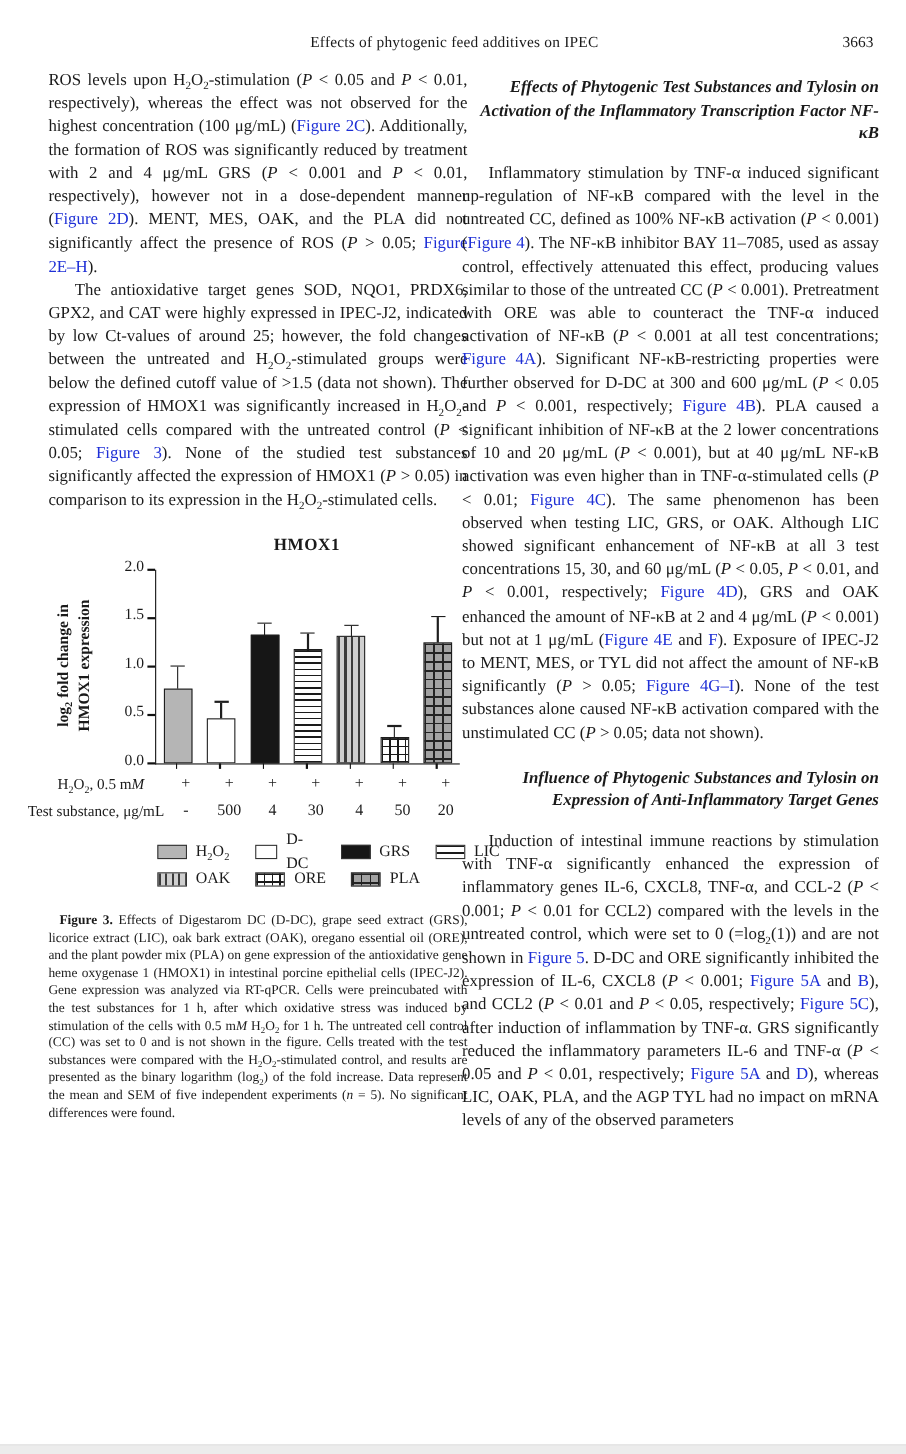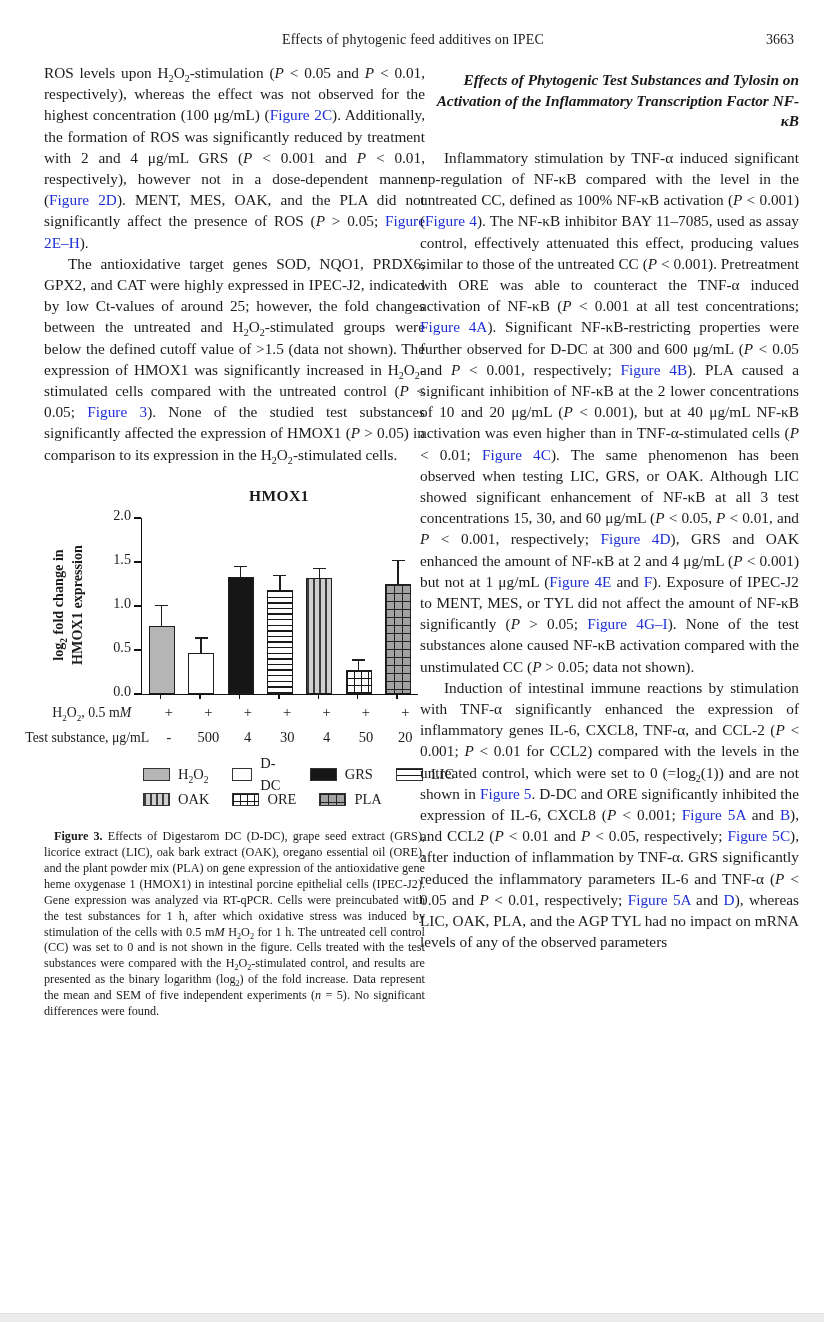--- a/index.html
+++ b/index.html
@@ -197,16 +197,17 @@
           </div>
         </div>
     </div>
     <figcaption class="caption caption-indent"><b>Figure 3.</b> Effects of Digestarom DC (D-DC), grape seed extract (GRS), licorice extract (LIC), oak bark extract (OAK), oregano essential oil (ORE), and the plant powder mix (PLA) on gene expression of the antioxidative gene heme oxygenase 1 (HMOX1) in intestinal porcine epithelial cells (IPEC-J2). Gene expression was analyzed via RT-qPCR. Cells were preincubated with the test substances for 1 h, after which oxidative stress was induced by stimulation of the cells with 0.5 m<i>M</i> H<sub>2</sub>O<sub>2</sub> for 1 h. The untreated cell control (CC) was set to 0 and is not shown in the figure. Cells treated with the test substances were compared with the H<sub>2</sub>O<sub>2</sub>-stimulated control, and results are presented as the binary logarithm (log<sub>2</sub>) of the fold increase. Data represent the mean and SEM of five independent experiments (<i>n</i> = 5). No significant differences were found.</figcaption>
   </figure>
 </main>
 
 <aside class="col col-right">
   <h2 class="section-heading" style="margin-top:8px;">Effects of Phytogenic Test Substances and Tylosin on Activation of the Inflammatory Transcription Factor NF-κB</h2>
   <p class="body-text indent">Inflammatory stimulation by TNF-α induced significant up-regulation of NF-κB compared with the level in the untreated CC, defined as 100% NF-κB activation (<i>P</i> &lt; 0.001) (<span class="fig-link">Figure 4</span>). The NF-κB inhibitor BAY 11–7085, used as assay control, effectively attenuated this effect, producing values similar to those of the untreated CC (<i>P</i> &lt; 0.001). Pretreatment with ORE was able to counteract the TNF-α induced activation of NF-κB (<i>P</i> &lt; 0.001 at all test concentrations; <span class="fig-link">Figure 4A</span>). Significant NF-κB-restricting properties were further observed for D-DC at 300 and 600 μg/mL (<i>P</i> &lt; 0.05 and <i>P</i> &lt; 0.001, respectively; <span class="fig-link">Figure 4B</span>). PLA caused a significant inhibition of NF-κB at the 2 lower concentrations of 10 and 20 μg/mL (<i>P</i> &lt; 0.001), but at 40 μg/mL NF-κB activation was even higher than in TNF-α-stimulated cells (<i>P</i> &lt; 0.01; <span class="fig-link">Figure 4C</span>). The same phenomenon has been observed when testing LIC, GRS, or OAK. Although LIC showed significant enhancement of NF-κB at all 3 test concentrations 15, 30, and 60 μg/mL (<i>P</i> &lt; 0.05, <i>P</i> &lt; 0.01, and <i>P</i> &lt; 0.001, respectively; <span class="fig-link">Figure 4D</span>), GRS and OAK enhanced the amount of NF-κB at 2 and 4 μg/mL (<i>P</i> &lt; 0.001) but not at 1 μg/mL (<span class="fig-link">Figure 4E</span> and <span class="fig-link">F</span>). Exposure of IPEC-J2 to MENT, MES, or TYL did not affect the amount of NF-κB significantly (<i>P</i> &gt; 0.05; <span class="fig-link">Figure 4G–I</span>). None of the test substances alone caused NF-κB activation compared with the unstimulated CC (<i>P</i> &gt; 0.05; data not shown).</p>
+  <h2 class="section-heading">Influence of Phytogenic Substances and Tylosin on Expression of Anti-Inflammatory Target Genes</h2>
   <p class="body-text indent">Induction of intestinal immune reactions by stimulation with TNF-α significantly enhanced the expression of inflammatory genes IL-6, CXCL8, TNF-α, and CCL-2 (<i>P</i> &lt; 0.001; <i>P</i> &lt; 0.01 for CCL2) compared with the levels in the untreated control, which were set to 0 (=log<sub>2</sub>(1)) and are not shown in <span class="fig-link">Figure 5</span>. D-DC and ORE significantly inhibited the expression of IL-6, CXCL8 (<i>P</i> &lt; 0.001; <span class="fig-link">Figure 5A</span> and <span class="fig-link">B</span>), and CCL2 (<i>P</i> &lt; 0.01 and <i>P</i> &lt; 0.05, respectively; <span class="fig-link">Figure 5C</span>), after induction of inflammation by TNF-α. GRS significantly reduced the inflammatory parameters IL-6 and TNF-α (<i>P</i> &lt; 0.05 and <i>P</i> &lt; 0.01, respectively; <span class="fig-link">Figure 5A</span> and <span class="fig-link">D</span>), whereas LIC, OAK, PLA, and the AGP TYL had no impact on mRNA levels of any of the observed parameters</p>
 </aside>
 
 <div class="footer-strip"></div>
 
 </body></html>

